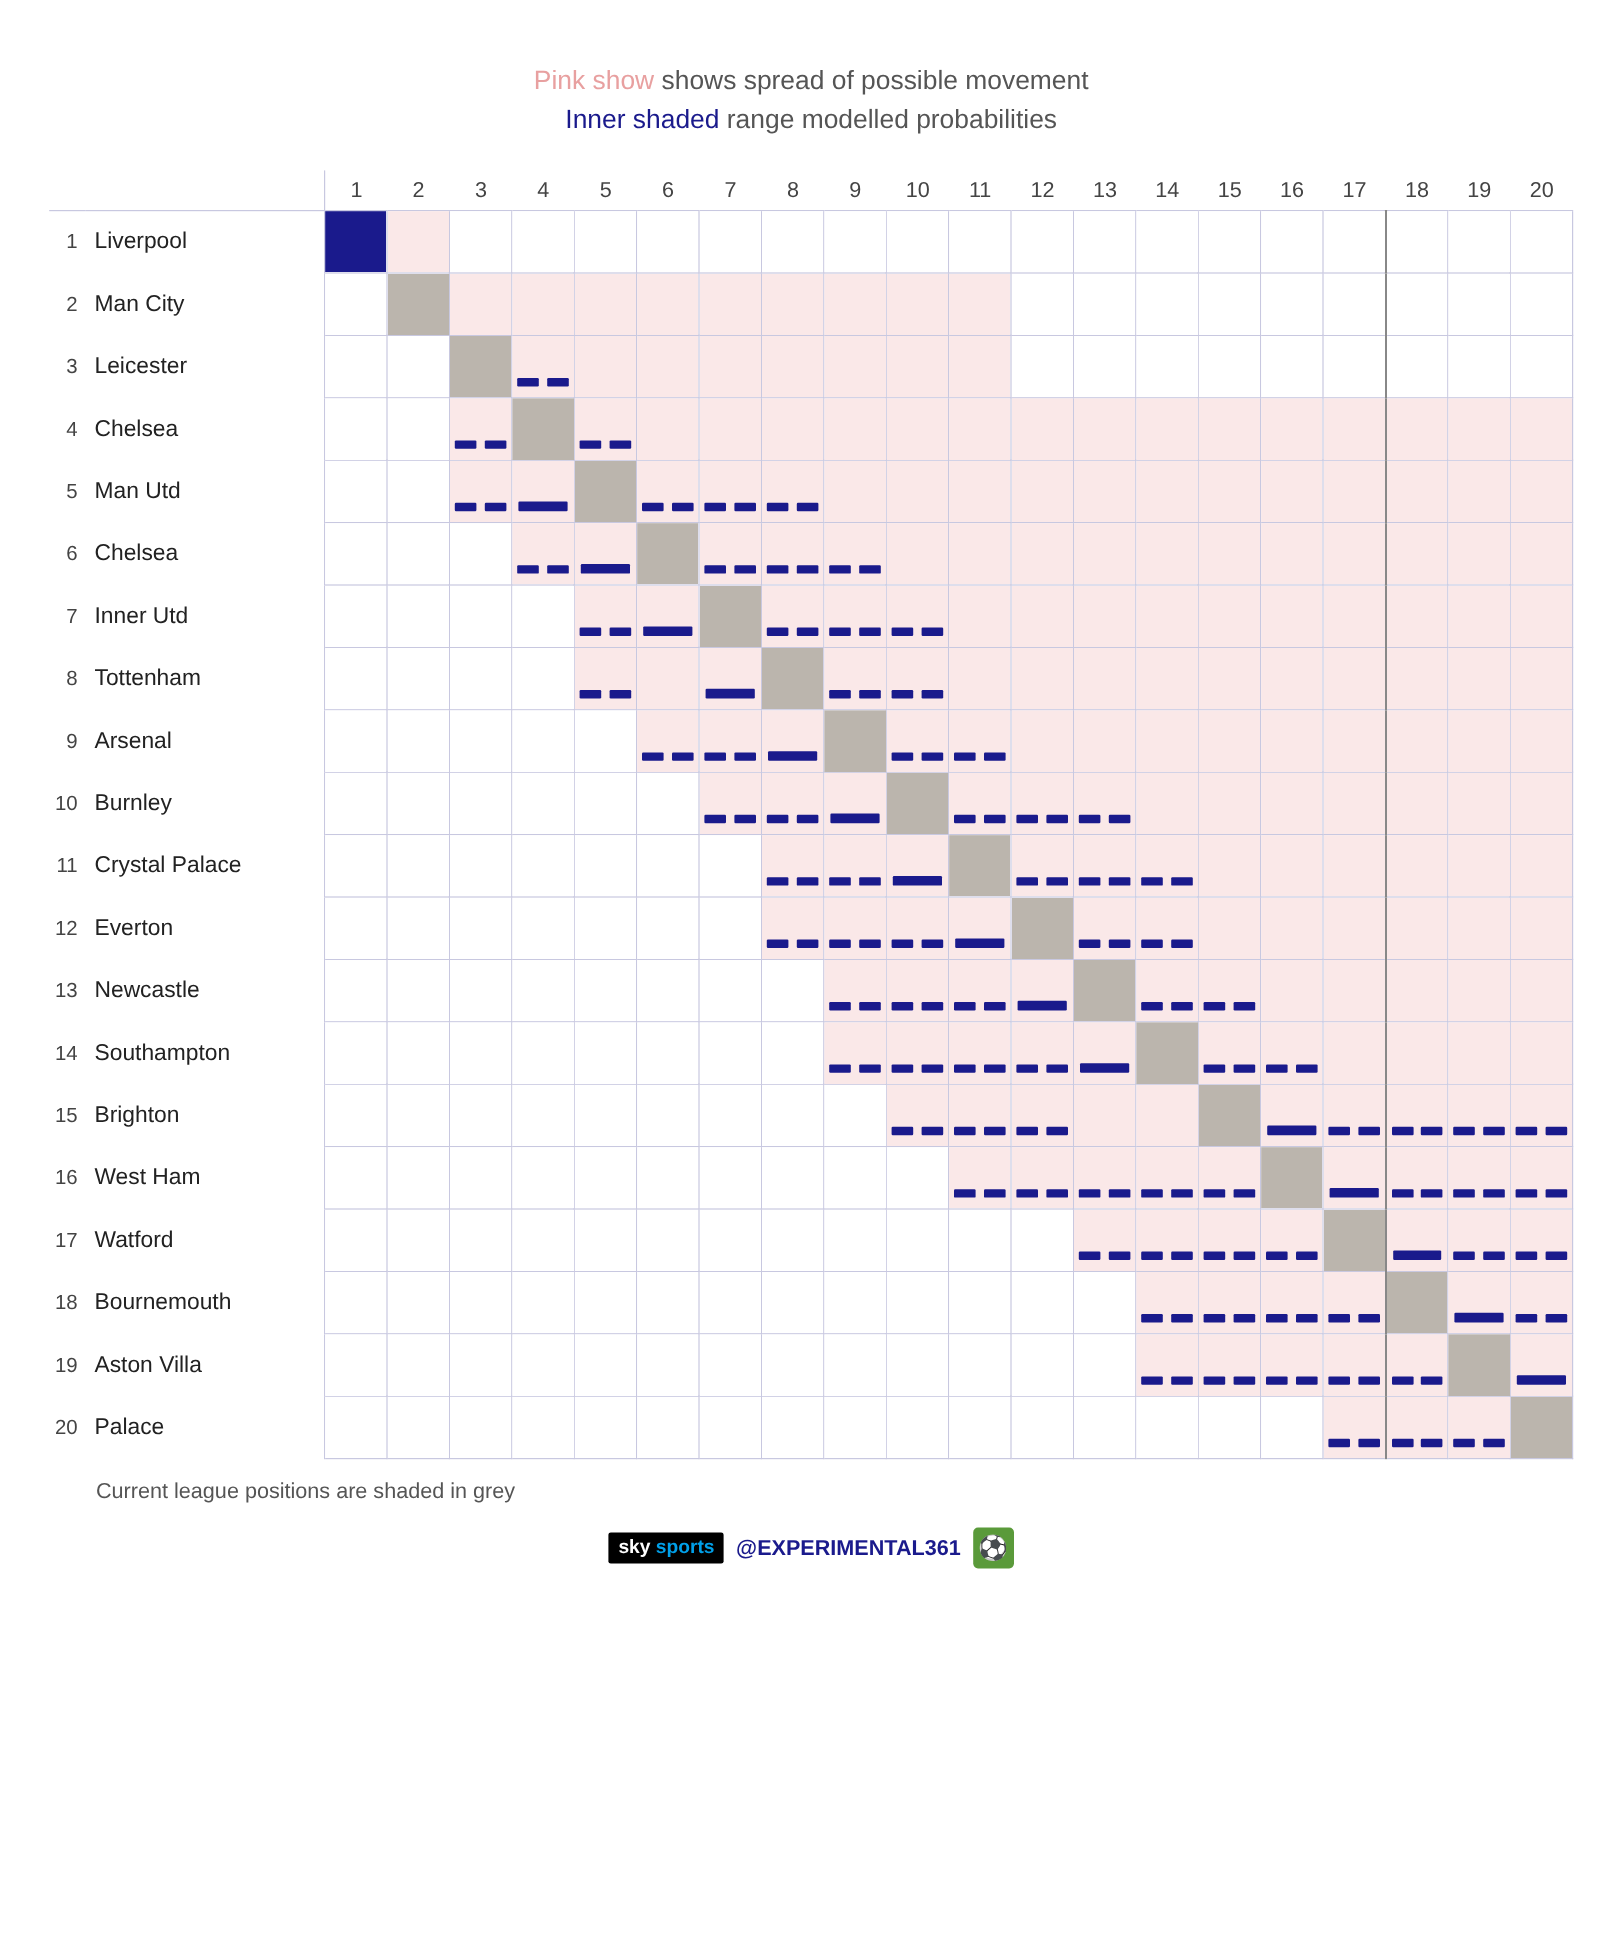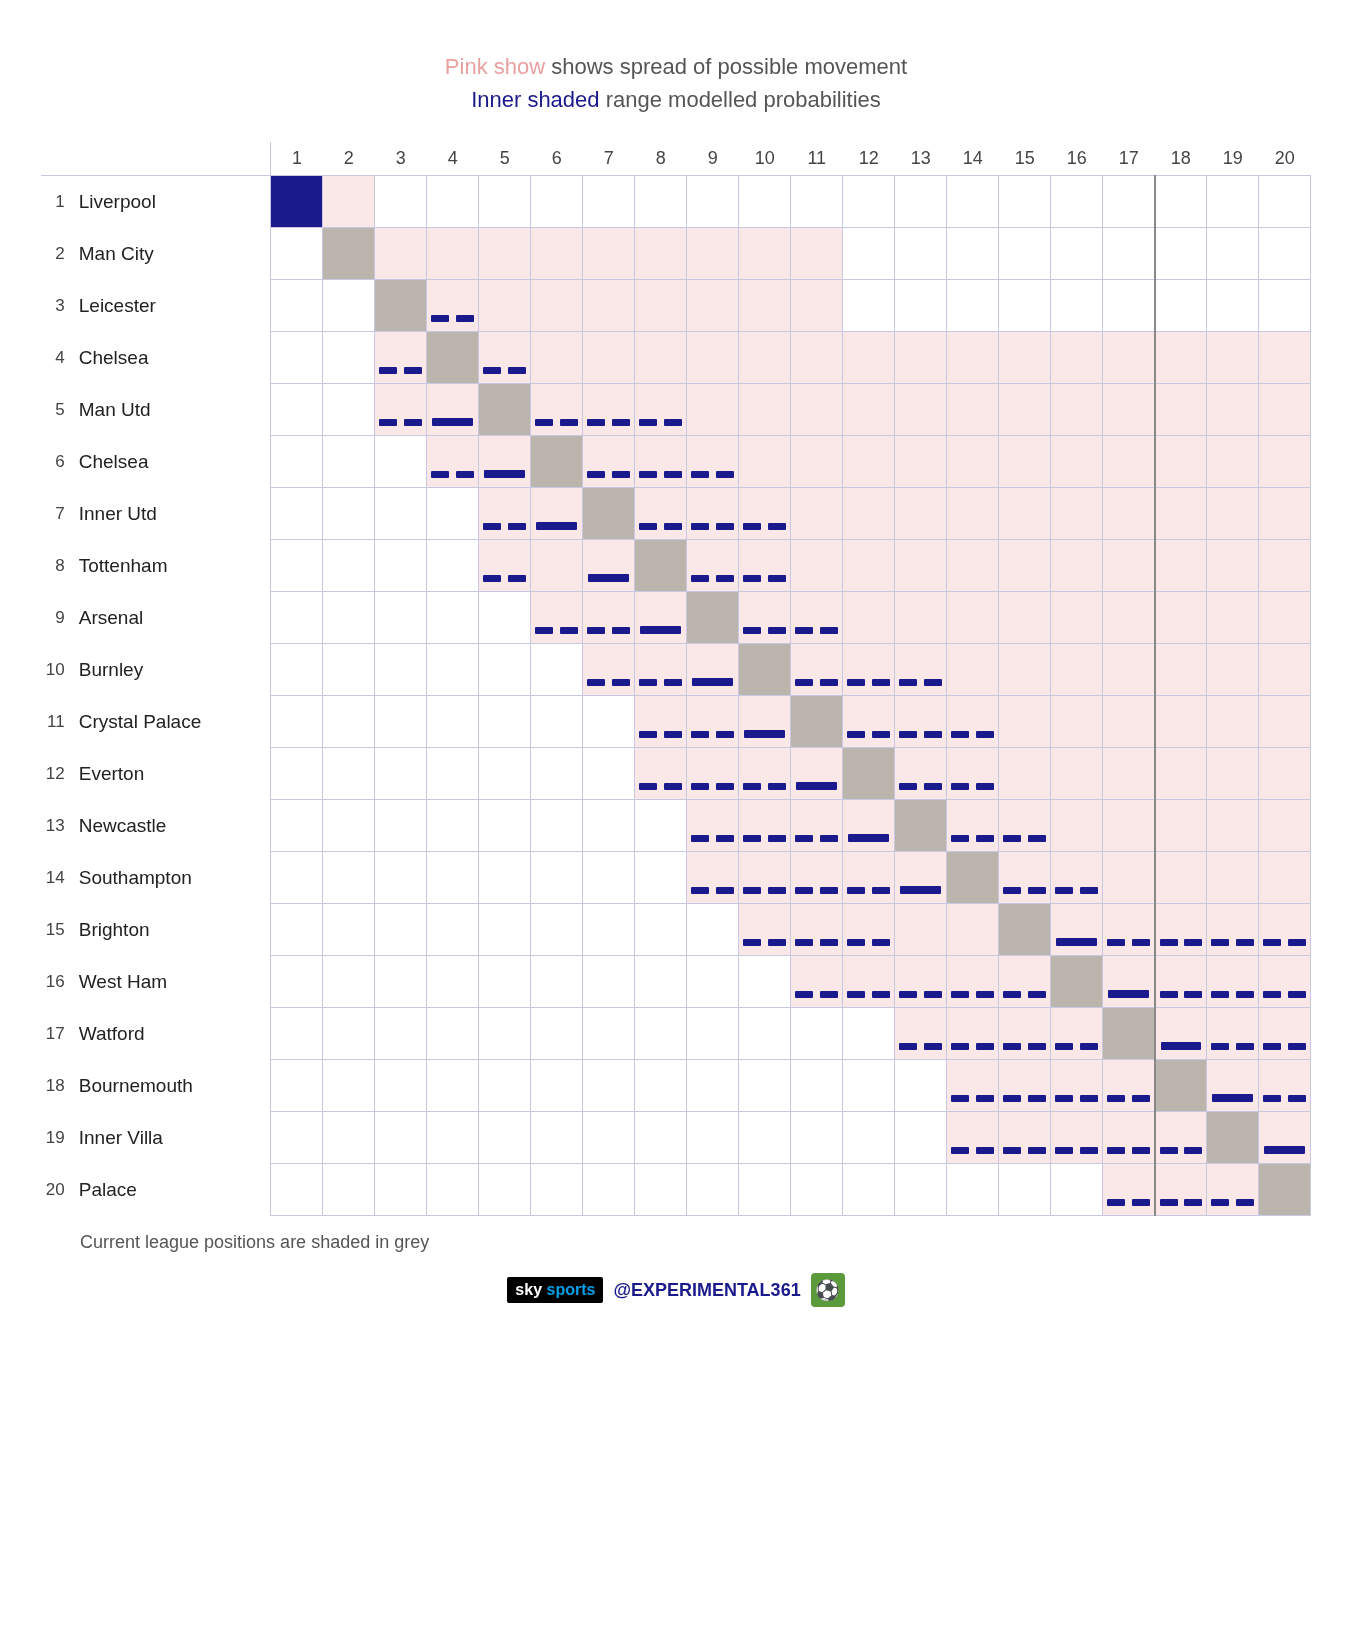--- a/index.html
+++ b/index.html
@@ -826,21 +826,21 @@
           <td class="cell" style="height: 52px; background: rgb(250, 232, 232); position: relative;">
             <div style="position: absolute; bottom: 9px; left: 5px; right: 5px; height: 8px; background: rgb(26, 26, 140); border-radius: 1px;"></div>
           </td>
           <td class="cell" style="height: 52px; background: rgb(250, 232, 232); position: relative;">
             <div style="position: absolute; bottom: 9px; left: 4px; width: 18px; height: 7px; background: rgb(26, 26, 140); border-radius: 1px;"></div>
             <div style="position: absolute; bottom: 9px; right: 4px; width: 18px; height: 7px; background: rgb(26, 26, 140); border-radius: 1px;"></div>
           </td>
         </tr>
         <tr>
           <td class="row-num">19</td>
-          <td class="team-name">Inner Villa</td>
+          <td class="team-name">Aston Villa</td>
           <td class="cell" style="height: 52px; background: rgb(255, 255, 255);"></td>
           <td class="cell" style="height: 52px; background: rgb(255, 255, 255);"></td>
           <td class="cell" style="height: 52px; background: rgb(255, 255, 255);"></td>
           <td class="cell" style="height: 52px; background: rgb(255, 255, 255);"></td>
           <td class="cell" style="height: 52px; background: rgb(255, 255, 255);"></td>
           <td class="cell" style="height: 52px; background: rgb(255, 255, 255);"></td>
           <td class="cell" style="height: 52px; background: rgb(255, 255, 255);"></td>
           <td class="cell" style="height: 52px; background: rgb(255, 255, 255);"></td>
           <td class="cell" style="height: 52px; background: rgb(255, 255, 255);"></td>
           <td class="cell" style="height: 52px; background: rgb(255, 255, 255);"></td>

